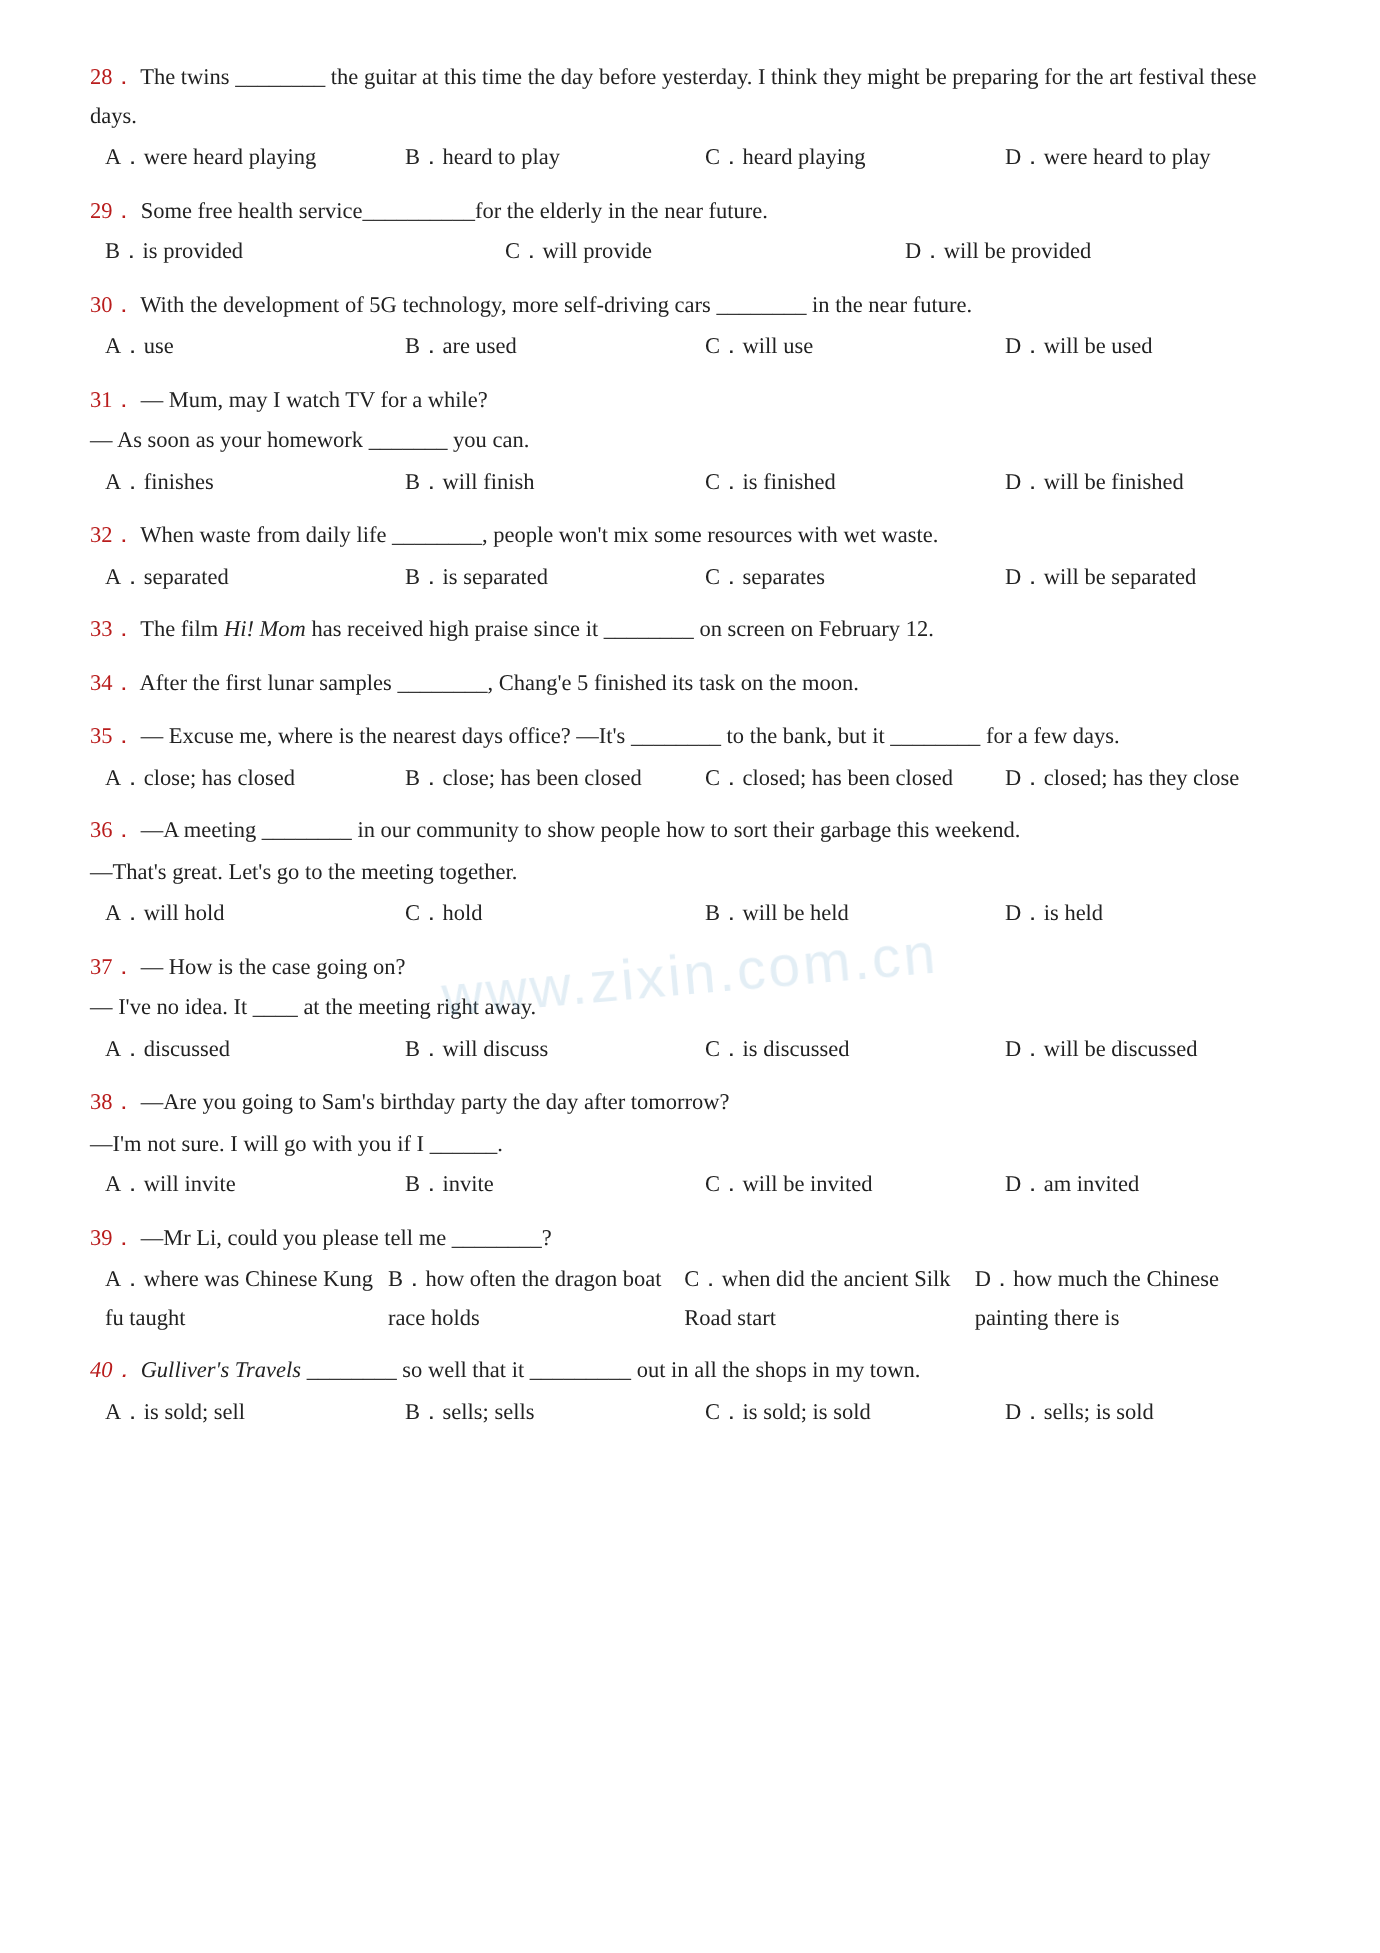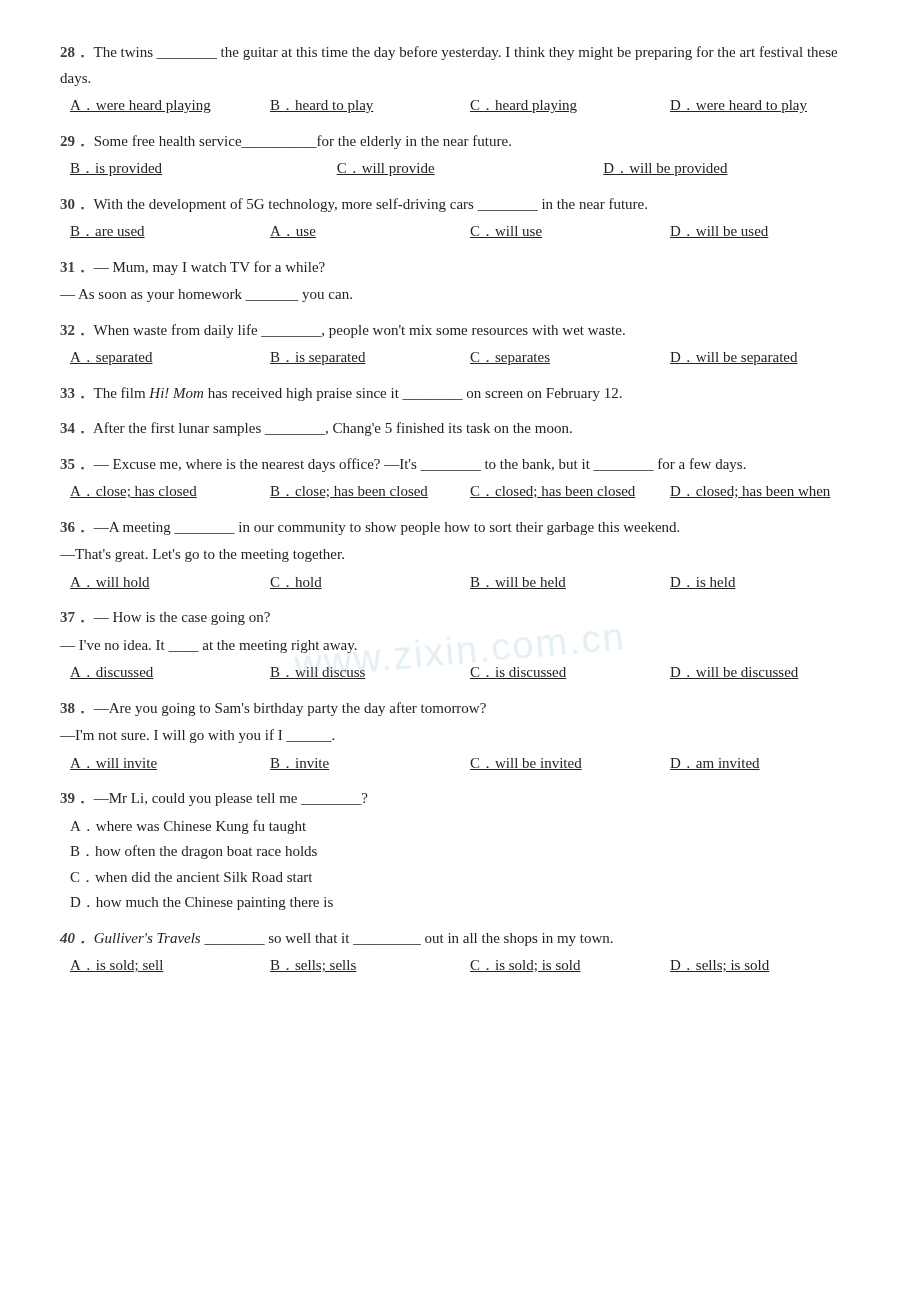--- a/index.html
+++ b/index.html
@@ -5,44 +5,42 @@
     * { margin: 0; padding: 0; box-sizing: border-box; }
     body {
       background: #fff;
       font-family: "Times New Roman", Times, serif;
       font-size: 15px;
       color: #222;
       padding: 40px 60px;
       line-height: 1.7;
     }
     .question-number {
-      color: #404040;
-      font-weight: bold;
+      color: #b91c1c;
+      font-weight: normal;
     }
     .question-block {
       margin-bottom: 10px;
     }
     .question-line {
       margin-bottom: 2px;
     }
     .options-row {
       display: flex;
       flex-wrap: wrap;
       gap: 0 10px;
       margin-bottom: 8px;
       padding-left: 10px;
     }
     .option-item {
       min-width: 180px;
       flex: 1 1 180px;
-      text-decoration: underline;
     }
     .options-col {
       display: flex;
-      flex-direction: column;
       padding-left: 10px;
       margin-bottom: 8px;
     }
     .watermark {
       position: fixed;
       top: 50%;
       left: 50%;
       transform: translate(-50%, -50%) rotate(-5deg);
       font-size: 38px;
       color: rgba(100, 160, 200, 0.18);
@@ -82,34 +80,40 @@
     <div class="option-item"><span>D．will be provided</span></div>
   </div>
 </div>
 
 <div class="question-block">
   <div class="question-line">
     <span class="question-number">30．</span>
     <span>With the development of 5G technology, more self-driving cars ________ in the near future.</span>
   </div>
   <div class="options-row">
+    <div class="option-item"><span>A．use</span></div>
     <div class="option-item"><span>B．are used</span></div>
-    <div class="option-item"><span>A．use</span></div>
     <div class="option-item"><span>C．will use</span></div>
     <div class="option-item"><span>D．will be used</span></div>
   </div>
 </div>
 
 <div class="question-block">
   <div class="question-line">
     <span class="question-number">31．</span>
     <span>— Mum, may I watch TV for a while?</span>
   </div>
   <div class="question-line">
     <span>— As soon as your homework _______ you can.</span>
+  </div>
+  <div class="options-row">
+    <div class="option-item"><span>A．finishes</span></div>
+    <div class="option-item"><span>B．will finish</span></div>
+    <div class="option-item"><span>C．is finished</span></div>
+    <div class="option-item"><span>D．will be finished</span></div>
   </div>
 </div>
 
 <div class="question-block">
   <div class="question-line">
     <span class="question-number">32．</span>
     <span>When waste from daily life ________, people won't mix some resources with wet waste.</span>
   </div>
   <div class="options-row">
     <div class="option-item"><span>A．separated</span></div>
@@ -135,21 +139,21 @@
 
 <div class="question-block">
   <div class="question-line">
     <span class="question-number">35．</span>
     <span>— Excuse me, where is the nearest days office? —It's ________ to the bank, but it ________ for a few days.</span>
   </div>
   <div class="options-row">
     <div class="option-item"><span>A．close; has closed</span></div>
     <div class="option-item"><span>B．close; has been closed</span></div>
     <div class="option-item"><span>C．closed; has been closed</span></div>
-    <div class="option-item"><span>D．closed; has been when</span></div>
+    <div class="option-item"><span>D．closed; has they close</span></div>
   </div>
 </div>
 
 <div class="question-block">
   <div class="question-line">
     <span class="question-number">36．</span>
     <span>—A meeting ________ in our community to show people how to sort their garbage this weekend.</span>
   </div>
   <div class="question-line">
     <span>—That's great. Let's go to the meeting together.</span>

